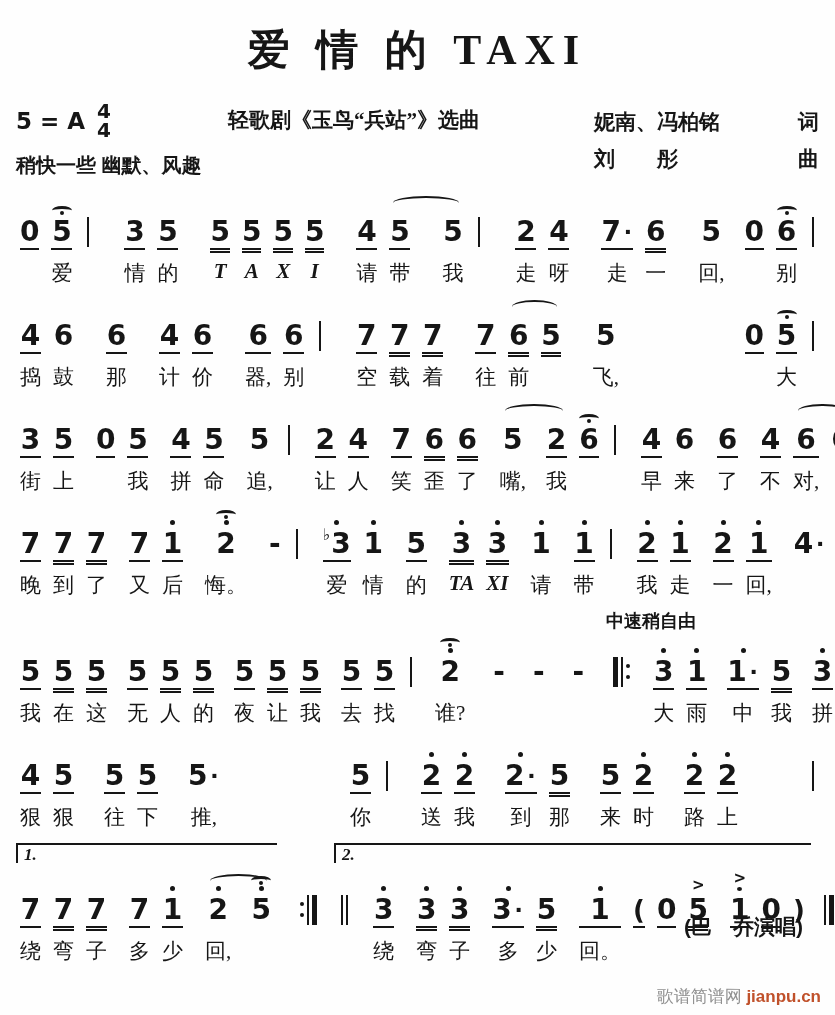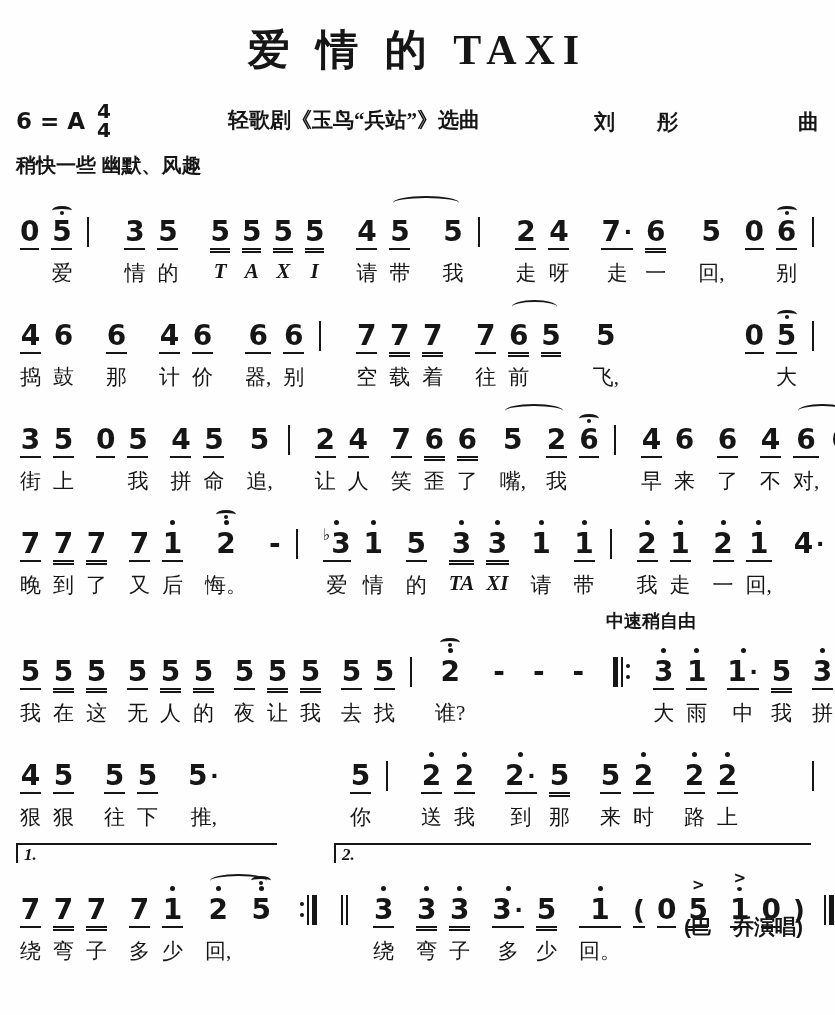--- a/index.html
+++ b/index.html
@@ -68,31 +68,35 @@
 </style>
 </head>
 <body>
 
 <div class="page">
   <div class="title">爱 情 的 TAXI</div>
 
   <div class="meta">
     <div class="keyblock">
       <div class="keysig">
-        <span>6 = A</span>
+        <span>5 = A</span>
         <span class="timesig">
           <span>4</span>
           <span>4</span>
         </span>
       </div>
       <div class="tempo">稍快一些  幽默、风趣</div>
     </div>
     <div class="source">轻歌剧《玉鸟“兵站”》选曲</div>
     <div class="credits">
       <div>
+        <span>妮南、冯柏铭</span>
+        <span>词</span>
+      </div>
+      <div>
         <span>刘　　彤</span>
         <span>曲</span>
       </div>
     </div>
   </div>
 
   <div class="score">
       <div class="line">
         <div class="row">
           <div class="tok">
@@ -1410,13 +1414,14 @@
             <span class="">1.</span>
           </div>
           <div class="volta" style="left: 320px; width: 477px; top: 2px;">
             <span class="">2.</span>
           </div>
         </div>
       </div>
     </div>
 
   <div class="performer">(巴　乔演唱)</div>
+  <div class="watermark"><span class="site">歌谱简谱网 </span><a class="url" href="#" style="color: rgb(192, 81, 43);">jianpu.cn</a></div>
 </div>
 
 </body></html>

